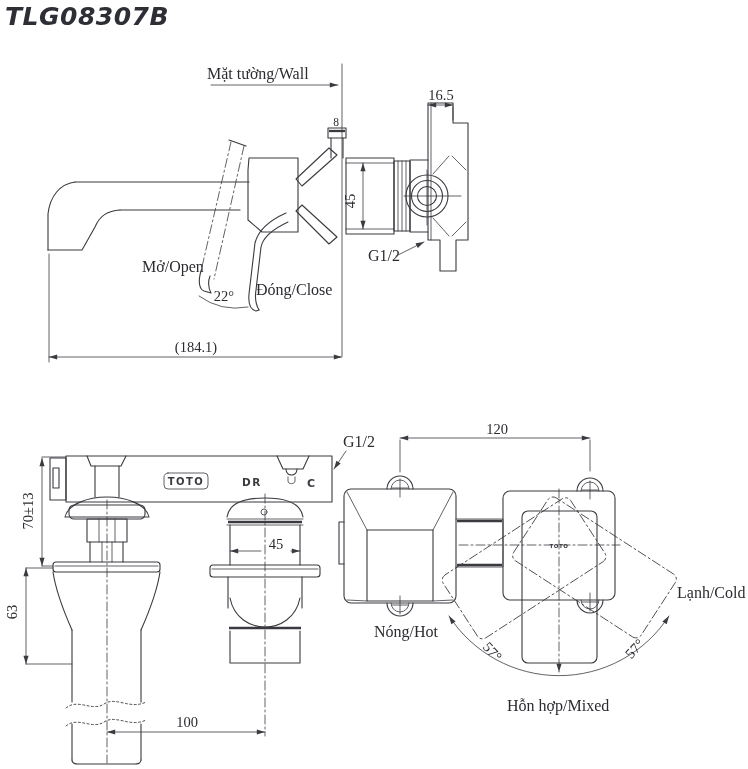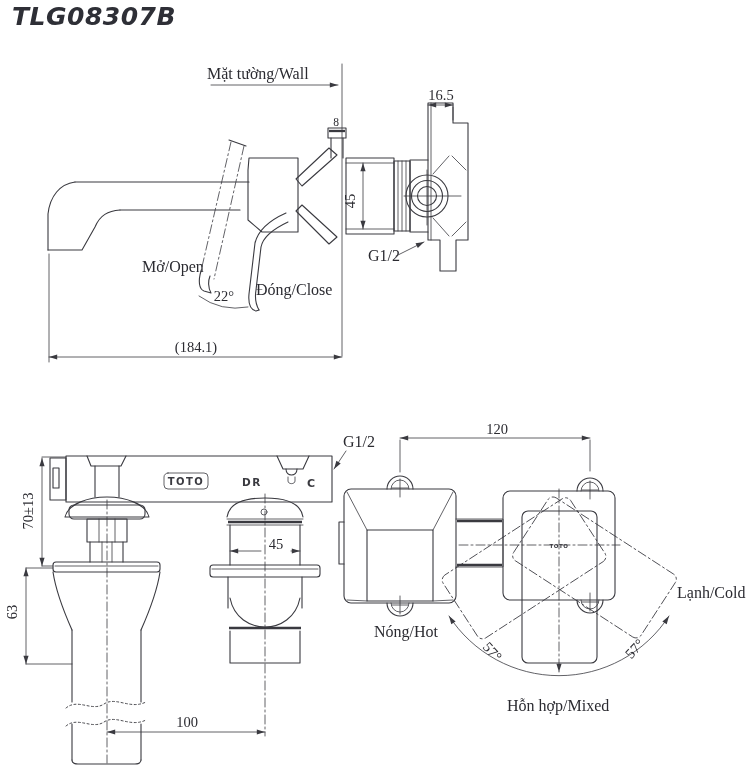--- a/index.html
+++ b/index.html
@@ -1,18 +1,18 @@
 <!DOCTYPE html>
 <html><head>
 <meta charset="utf-8">
 <style>
   html,body{margin:0;padding:0;background:#ffffff;}
   .stage{position:relative;width:748px;height:769px;background:#fff;overflow:hidden;
          font-family:"Liberation Serif","DejaVu Serif",serif;}
-  .title{position:absolute;left:12px;top:2px;margin:0;
+  .title{position:absolute;left:5px;top:2px;margin:0;
          font-family:"DejaVu Sans","Liberation Sans",sans-serif;
          font-style:italic;font-weight:800;font-size:25px;letter-spacing:.5px;
          color:#2e2f36;}
   svg{position:absolute;left:0;top:0;}
   .ln{stroke:#3a3a40;fill:none;stroke-width:1.1;stroke-linejoin:round;stroke-linecap:round;}
   .tn{stroke:#3a3a40;fill:none;stroke-width:.8;stroke-linejoin:round;stroke-linecap:round;}
   .thk{stroke:#3a3a40;fill:none;stroke-width:2.3;}
   .dd{stroke-dasharray:9 3 2 3;stroke-width:.8;}
   .dot{stroke-dasharray:2 2.4;stroke-width:.9;}
   text.t{font-family:"Liberation Serif","DejaVu Serif",serif;font-size:16px;fill:#2b2b31;}

